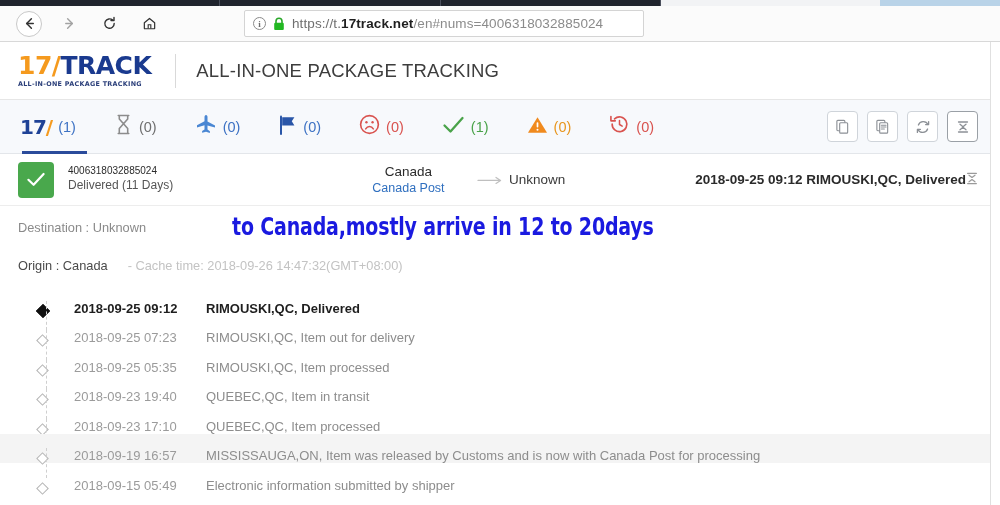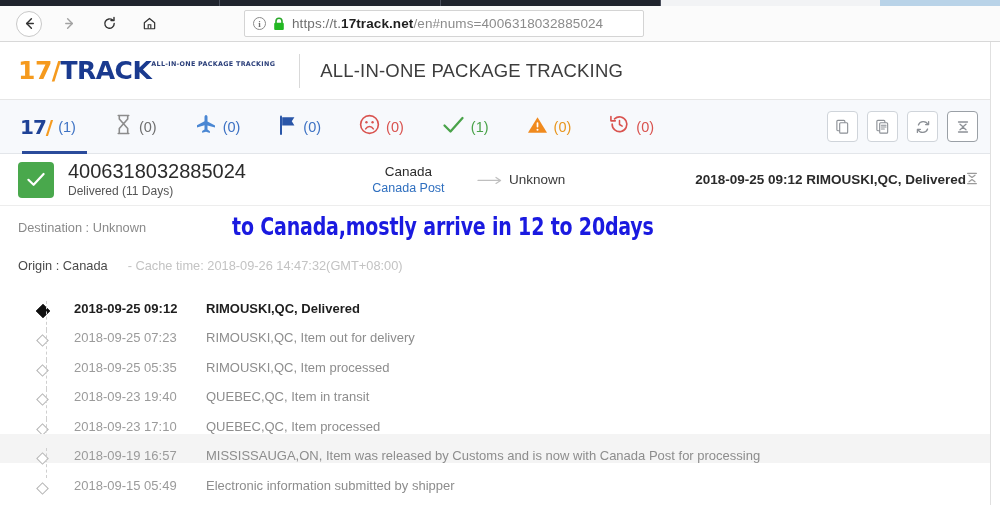--- a/index.html
+++ b/index.html
@@ -74,21 +74,21 @@
   
   .page { background: #fff; }
 
   .brandbar {
     height: 58px;
     display: flex; align-items: center;
     padding-left: 18px;
     border-bottom: 1px solid #e6e6e6;
     background: #fff;
   }
-  .logo { display: flex; justify-content: center; }
+  .logo { display: flex; flex-direction: column; justify-content: center; }
   .logo-main {
     font-size: 25px; font-weight: bold; line-height: 1;
     letter-spacing: -0.5px;
     font-family: "DejaVu Sans", sans-serif;
   }
   .logo-17 { color: #f59a1e; }
   .logo-track { color: #1a3a8f; }
   .logo-sub {
     font-size: 6.4px; font-weight: bold; color: #2b3f7a;
     letter-spacing: 0.3px; margin-top: 2px;
@@ -153,21 +153,21 @@
     padding: 0 14px 0 18px;
     border-bottom: 1px solid #ededed;
   }
   .status-sq {
     width: 36px; height: 36px; border-radius: 4px;
     background: #49a84c;
     display: flex; align-items: center; justify-content: center;
     flex: 0 0 auto;
   }
   .pkg-main { margin-left: 14px; min-width: 200px; }
-  .pkg-num { font-size: 20px; color: #2b2b2b; line-height: 1.25; }
+  .pkg-num { font-size: 10px; color: #2b2b2b; line-height: 1.25; }
   .pkg-state { font-size: 12px; color: #555; line-height: 1.3; }
   .pkg-carrier {
     width: 150px; text-align: center; margin-left: 78px;
     line-height: 1.3;
   }
   .pkg-carrier .country { font-size: 13.5px; color: #2b2b2b; }
   .pkg-carrier .post { font-size: 12.5px; color: #2f6fbf; }
   .arrow-sep { margin: 0 6px; color: #b8b8b8; display: flex; align-items: center; }
   .pkg-dest { font-size: 13.5px; color: #3a3a3a; width: 130px; }
   .pkg-last { font-size: 13.5px; color: #2b2b2b; margin-left: 78px; white-space: nowrap; font-weight: bold; }

